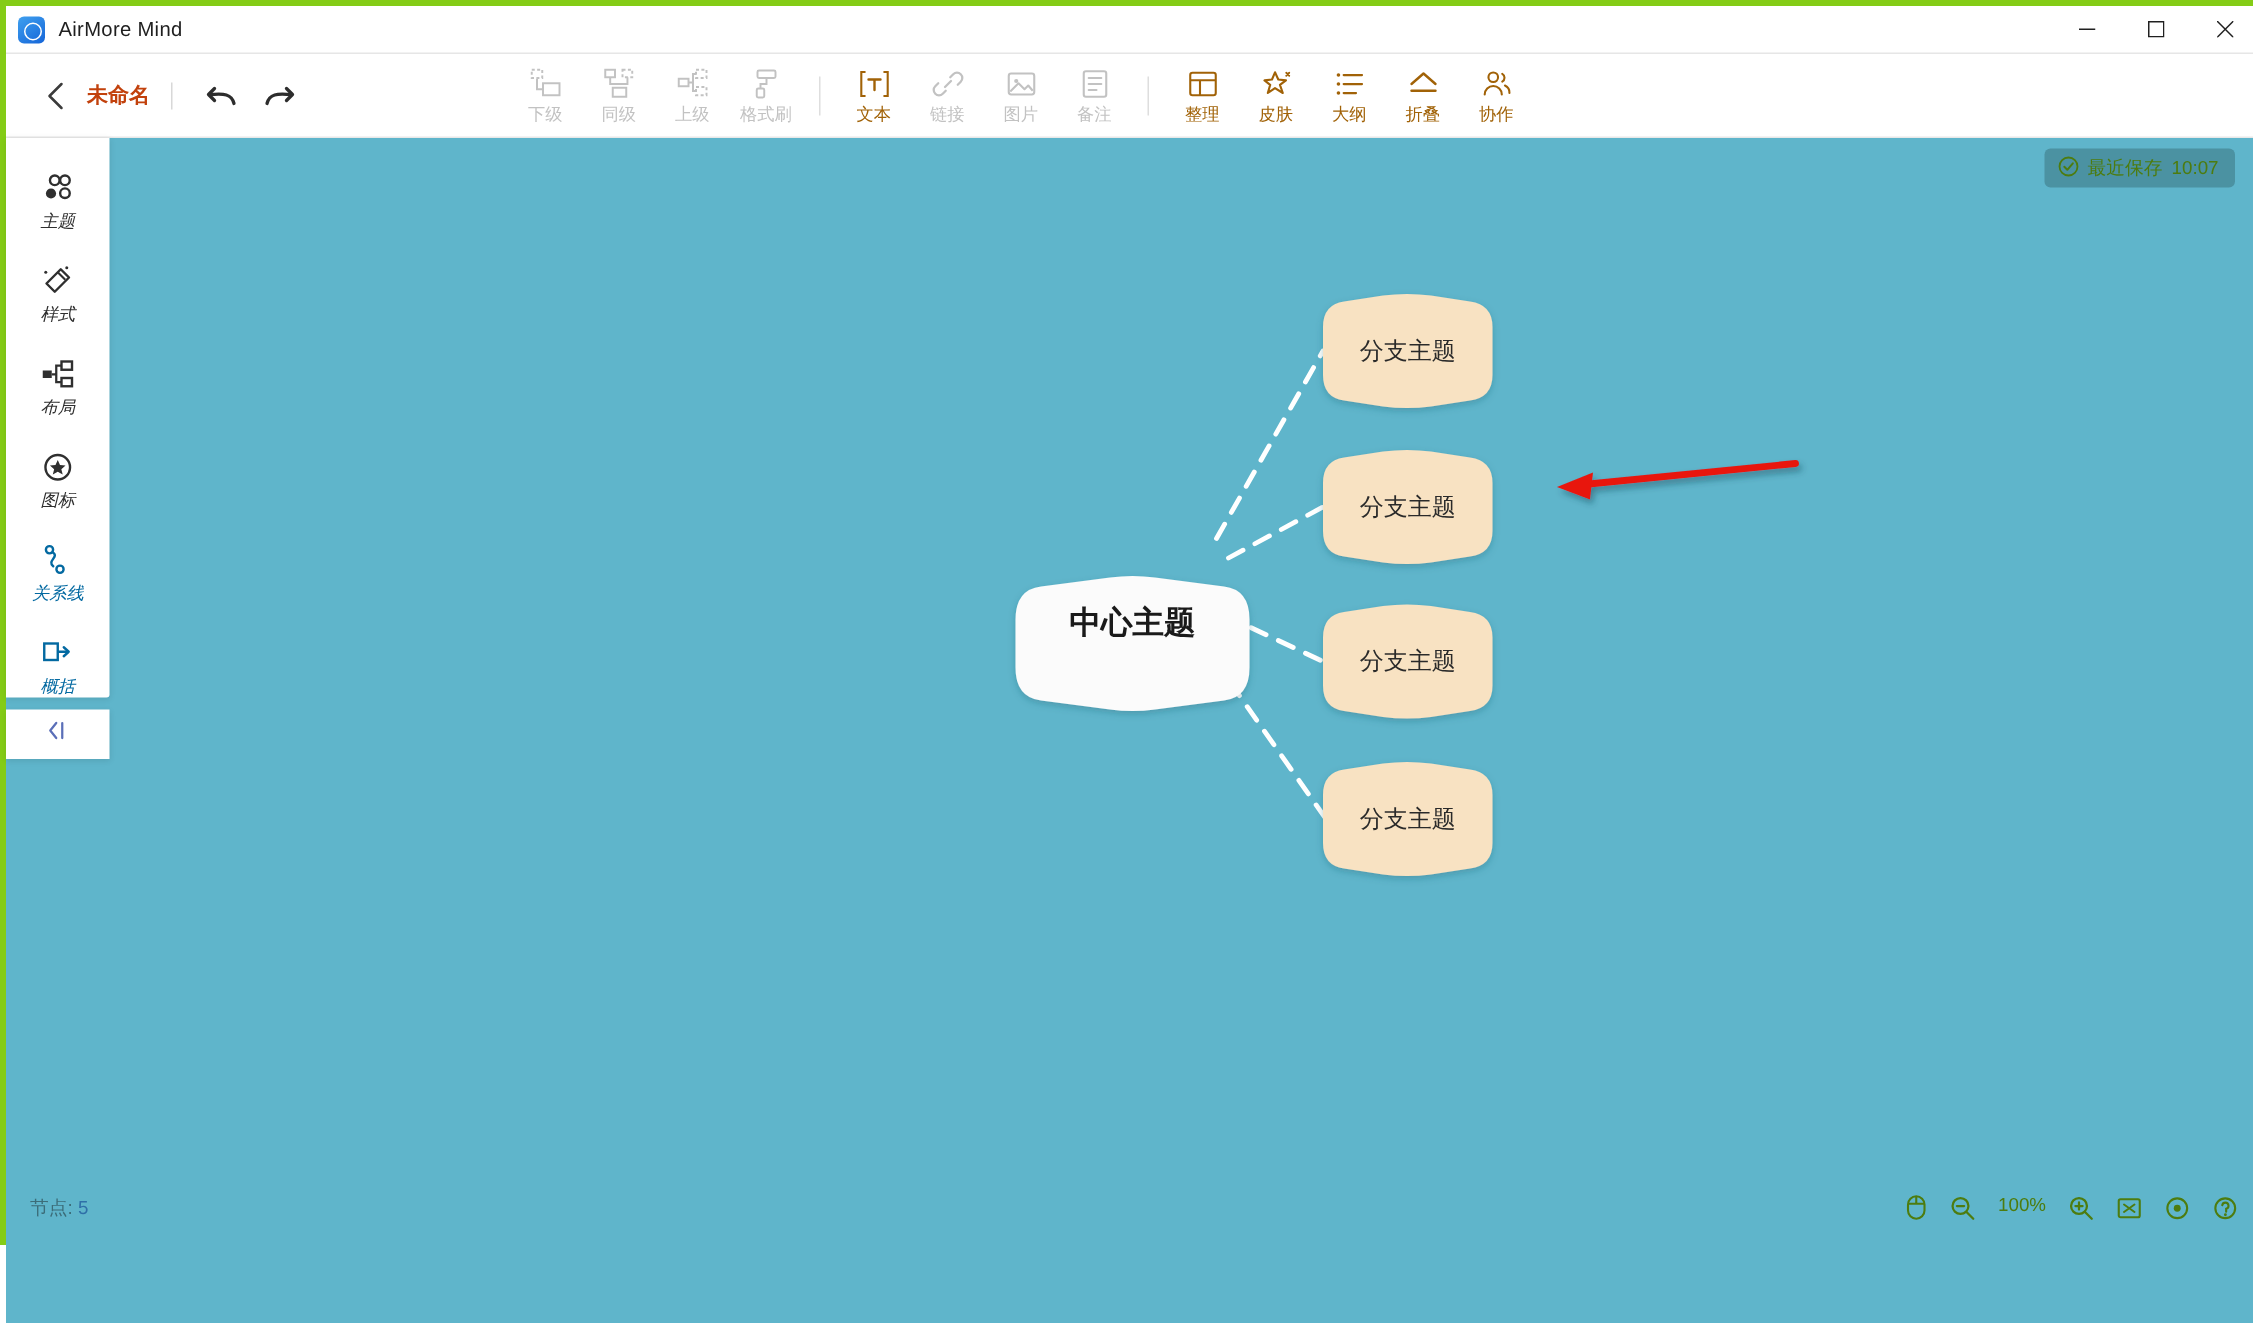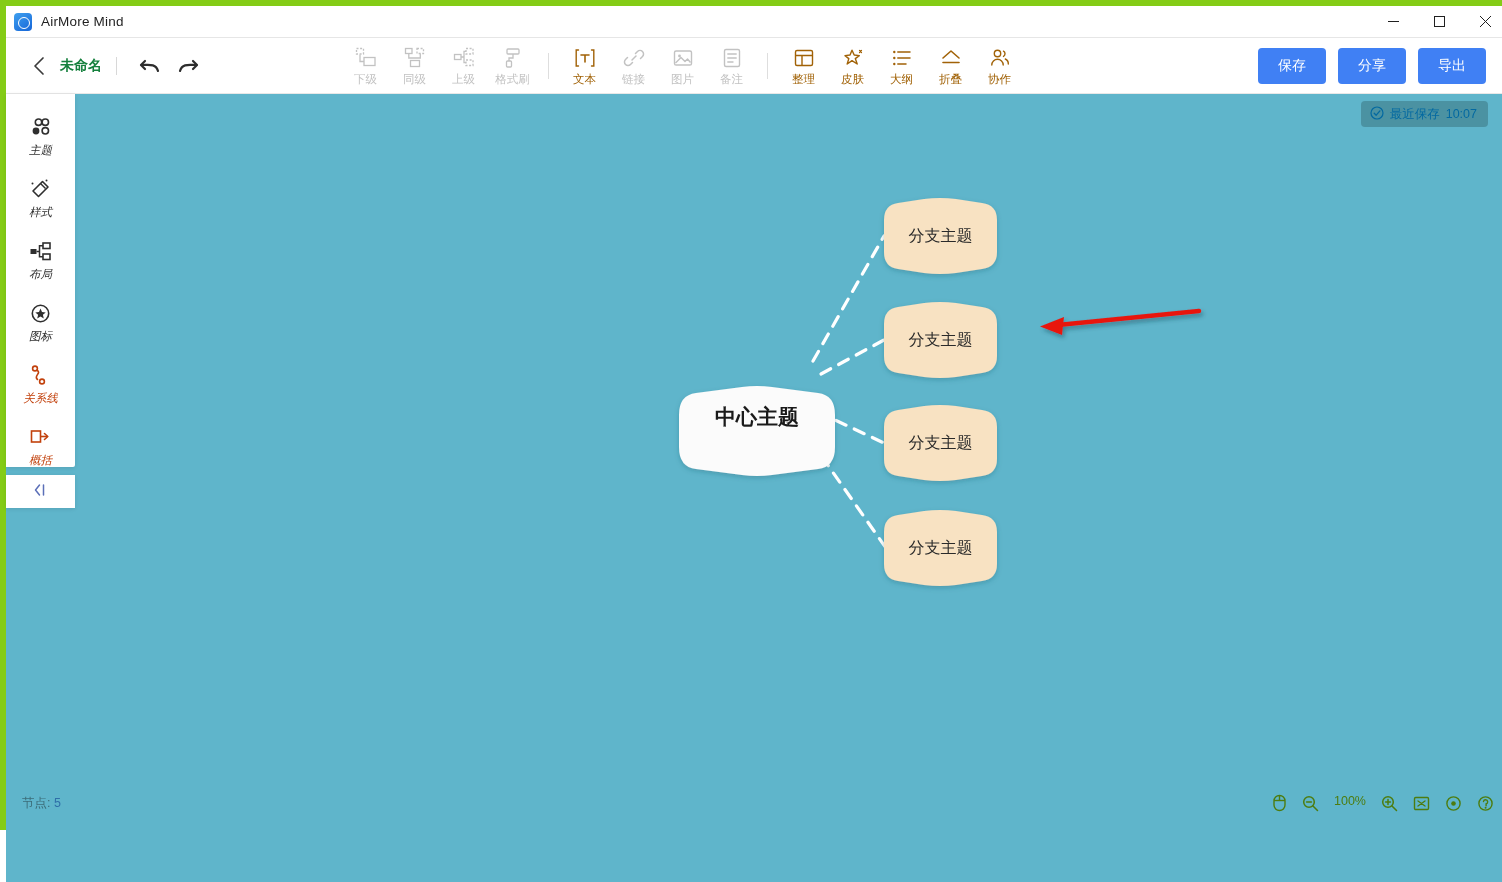--- a/index.html
+++ b/index.html
@@ -6,21 +6,21 @@
   html, body {
     width: 1502px; height: 882px;
     font-family: "Liberation Sans", "DejaVu Sans", sans-serif;
     overflow: hidden;
     background: #ffffff;
   }
   #app {
     position: relative;
     width: 1502px; height: 830px;
     background: #ffffff;
-    border: 6px solid #84cc16;
+    border: 4px solid #84cc16;
   }
 
   
   .titlebar {
     position: absolute; top: 0; left: 0;
     width: 1502px; height: 32px;
     background: #ffffff;
     border-bottom: 1px solid #e6e6e6;
     display: flex; align-items: center;
   }
@@ -52,21 +52,21 @@
     background: #ffffff;
     border-bottom: 1px solid #e8e8e8;
     display: flex; align-items: center;
   }
   .back-arrow {
     margin-left: 22px; width: 22px; height: 24px;
     display: flex; align-items: center; justify-content: center;
     color: #3b3b3b;
   }
   .doc-name {
-    margin-left: 10px; font-size: 14px; font-weight: bold; color: #15803d;
+    margin-left: 10px; font-size: 14px; font-weight: bold; color: #c2410c;
   }
   .tb-sep {
     width: 1px; height: 18px; background: #d8d8d8; margin: 0 14px;
   }
   .undo-redo { display: flex; align-items: center; gap: 12px; margin-left: 6px; }
   .ur-btn {
     width: 26px; height: 26px;
     display: flex; align-items: center; justify-content: center;
     color: #2d2d2d;
   }
@@ -109,39 +109,39 @@
     border-bottom-right-radius: 2px;
     box-shadow: 0 1px 4px rgba(0,0,0,.10);
     padding-top: 10px;
     font-style: italic;
   }
   .lp-item {
     height: 62px;
     display: flex; flex-direction: column; align-items: center; justify-content: center;
     gap: 4px; color: #2f2f2f;
   }
-  .lp-item.dim { color: #c2410c; }
+  .lp-item.dim { color: #0369a1; }
   .lp-ico { height: 26px; display: flex; align-items: center; justify-content: center; }
   .lp-lab { font-size: 11.5px; line-height: 12px; }
   .collapse-bar {
     position: absolute; top: 469px; left: 0;
     width: 69px; height: 33px;
     background: #ffffff;
     display: flex; align-items: center; justify-content: center;
     box-shadow: 0 1px 4px rgba(0,0,0,.10);
     color: #5b6fb8;
   }
 
   
   .save-badge {
     position: absolute; top: 95px; right: 8px;
     height: 26px; padding: 0 11px 0 9px;
     border-radius: 4px;
     background: rgba(58,117,130,.55);
-    color: #0369a1; font-size: 12.5px;
+    color: #4d7c0f; font-size: 12.5px;
     display: flex; align-items: center; gap: 6px;
   }
 
   
   .node-text {
     position: absolute;
     display: flex; align-items: center; justify-content: center;
     pointer-events: none;
     font-family: Liberation Serif, serif;
   }
@@ -370,25 +370,20 @@
             <circle cx="8.5" cy="6.5" r="3.2" fill="none" stroke="currentColor" stroke-width="1.4"></circle>
             <path d="M2.8 18 a5.7 5.7 0 0 1 11.4 0" fill="none" stroke="currentColor" stroke-width="1.4" stroke-linecap="round"></path>
             <path d="M14.5 4.2 a3 3 0 0 1 0 5.2" fill="none" stroke="currentColor" stroke-width="1.4" stroke-linecap="round"></path>
             <path d="M16.3 12 a5.2 5.2 0 0 1 3 5" fill="none" stroke="currentColor" stroke-width="1.4" stroke-linecap="round"></path>
           </svg>
         </span>
         <span class="t-lab">协作</span>
       </div>
     </div>
 
-    <div class="actions">
-      <button class="act-btn">保存</button>
-      <button class="act-btn">分享</button>
-      <button class="act-btn">导出</button>
-    </div>
   </div>
 
   <div class="canvas">
 
     <svg class="mm-svg" width="1502" height="794" viewBox="0 0 1502 794">
       <defs>
         <filter id="nodeShadow" x="-30%" y="-40%" width="160%" height="190%">
           <feDropShadow dx="0" dy="2" stdDeviation="2.6" flood-color="#1d5a69" flood-opacity="0.30"></feDropShadow>
         </filter>
         <filter id="arrowShadow" x="-20%" y="-60%" width="150%" height="250%">

